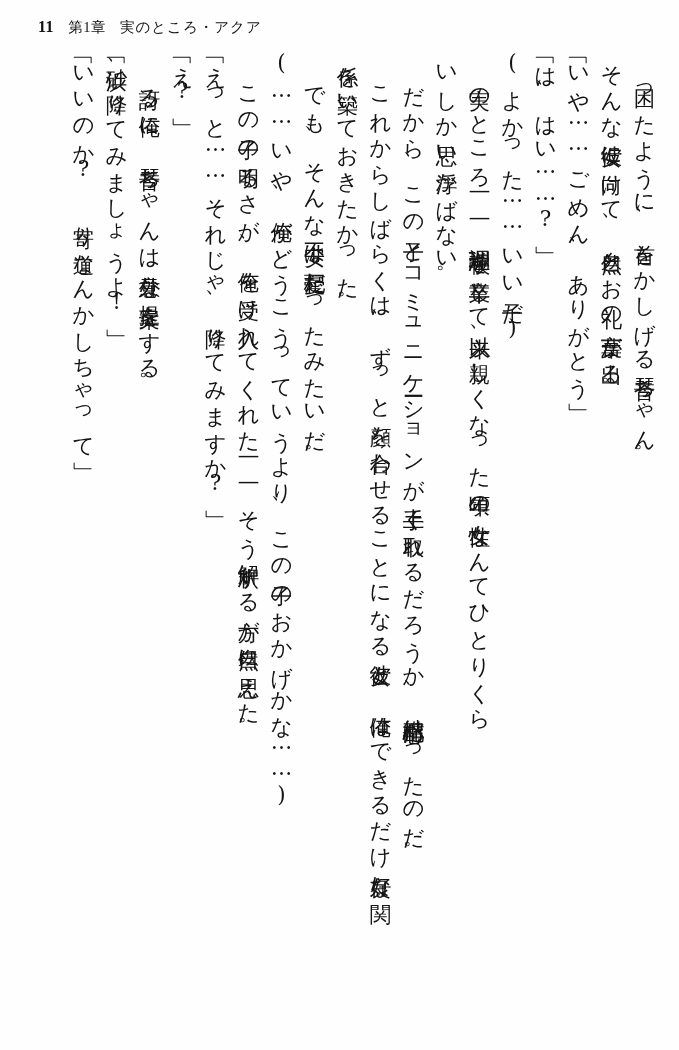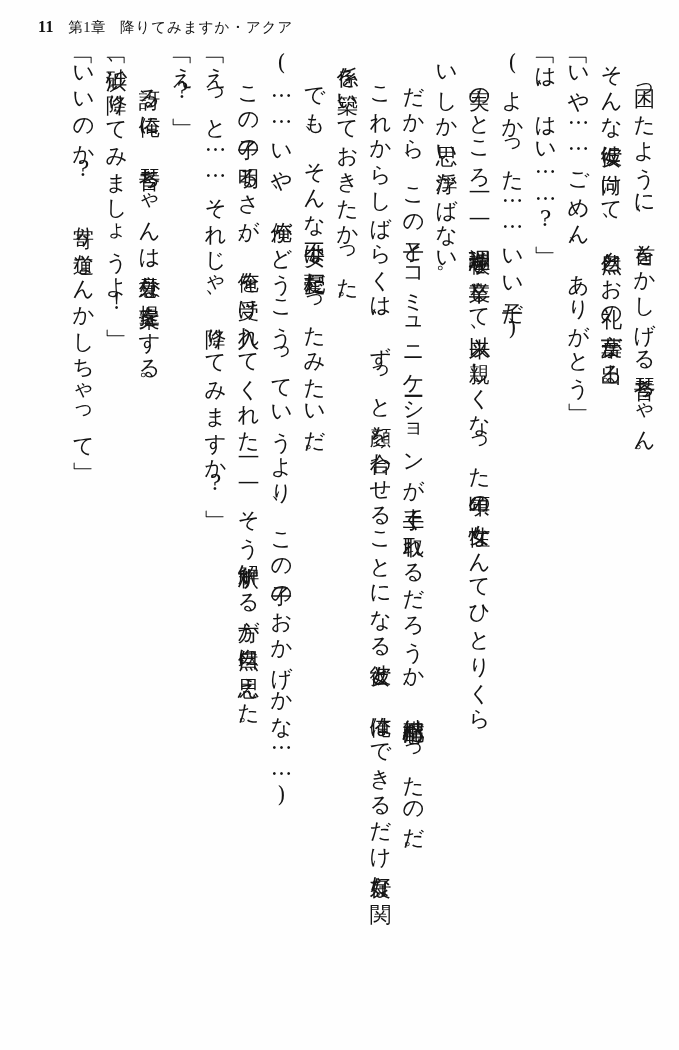--- a/index.html
+++ b/index.html
@@ -85,21 +85,21 @@
   .line.ind0 { padding-top: 0px; }
 </style>
 </head>
 <body>
 
 <div class="page">
 
   <div class="header">
     <span class="folio">11</span>
     <span class="chapnum">第1章</span>
-    <span class="chaptitle">降りてみますか・アクア</span>
+    <span class="chaptitle">実のところ・アクア</span>
   </div>
 
   <div class="body-area" id="body-area">
       <div class="line ind1">困ったように、首をかしげる琴音ちゃん。</div>
       <div class="line ind0">そんな彼女に向けて、自然とお礼の言葉が出る。</div>
       <div class="line ind0">「いや……ごめん、ありがとう」</div>
       <div class="line ind0">「は、はい……?」</div>
       <div class="line ind0">(よかった……いい子だ)</div>
       <div class="line ind1">実のところ——調理学校を卒業して以来、親しくなった年頃の女性なんてひとりくら</div>
       <div class="line ind0">いしか思い浮かばない。</div>

